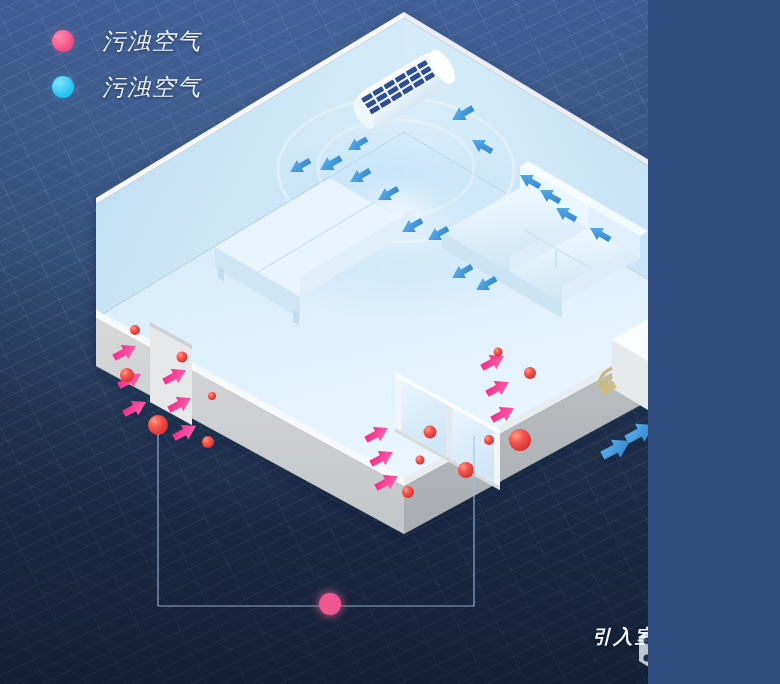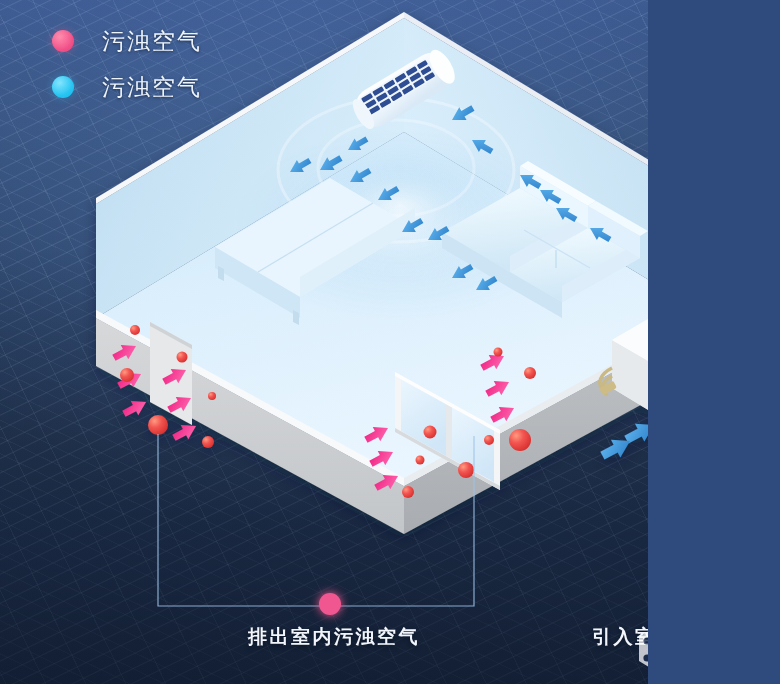--- a/index.html
+++ b/index.html
@@ -1,21 +1,21 @@
 <!DOCTYPE html>
 <html><head>
 <meta charset="utf-8">
 <style>
   html,body{margin:0;padding:0;}
   body{
     width:780px;height:684px;overflow:hidden;
     font-family:"Liberation Sans","DejaVu Sans",sans-serif;
     background:#2f4a7d;
   }
-  #stage{position:relative;width:648px;height:684px;overflow:hidden;}
+  #stage{position:relative;width:648px;height:684px;overflow:hidden;font-style:italic;}
   .bg-base2{
     position:absolute;inset:0;
     background:linear-gradient(180deg,#3e5b92 0%,#37537f 20%,#2d4569 42%,#243754 64%,#1d2e4b 84%,#192941 100%);
   }
   .bg-grid{
     position:absolute;left:-40%;top:-30%;width:190%;height:180%;
     transform:rotate(-26deg);
     background-image:
       repeating-linear-gradient(0deg,rgba(190,215,245,.17) 0 1px,transparent 1px 13px),
       repeating-linear-gradient(90deg,rgba(190,215,245,.13) 0 1px,transparent 1px 36px);
@@ -417,21 +417,20 @@
     <div class="legend-row">
       <span class="legend-dot pink"></span>
       <span class="legend-text">污浊空气</span>
     </div>
     <div class="legend-row">
       <span class="legend-dot cyan"></span>
       <span class="legend-text">污浊空气</span>
     </div>
   </div>
 
-  <div class="callout-label" id="label-exhaust">排出室内污浊空气</div>
   <div class="callout-label" id="label-intake">引入室外新鲜空气</div>
 
   <div class="watermark">
     <svg width="54" height="54" viewBox="0 0 54 54">
       <path d="M27,3 L47,15 L47,39 L27,51 L7,39 L7,15 Z" fill="#ffffff" opacity="0.92"></path>
       <g stroke="#1d3050" stroke-width="2" fill="#1d3050">
         <circle cx="27" cy="27" r="3.4"></circle>
         <circle cx="15" cy="19" r="2.6"></circle>
         <circle cx="39" cy="19" r="2.6"></circle>
         <circle cx="15" cy="36" r="2.6"></circle>

